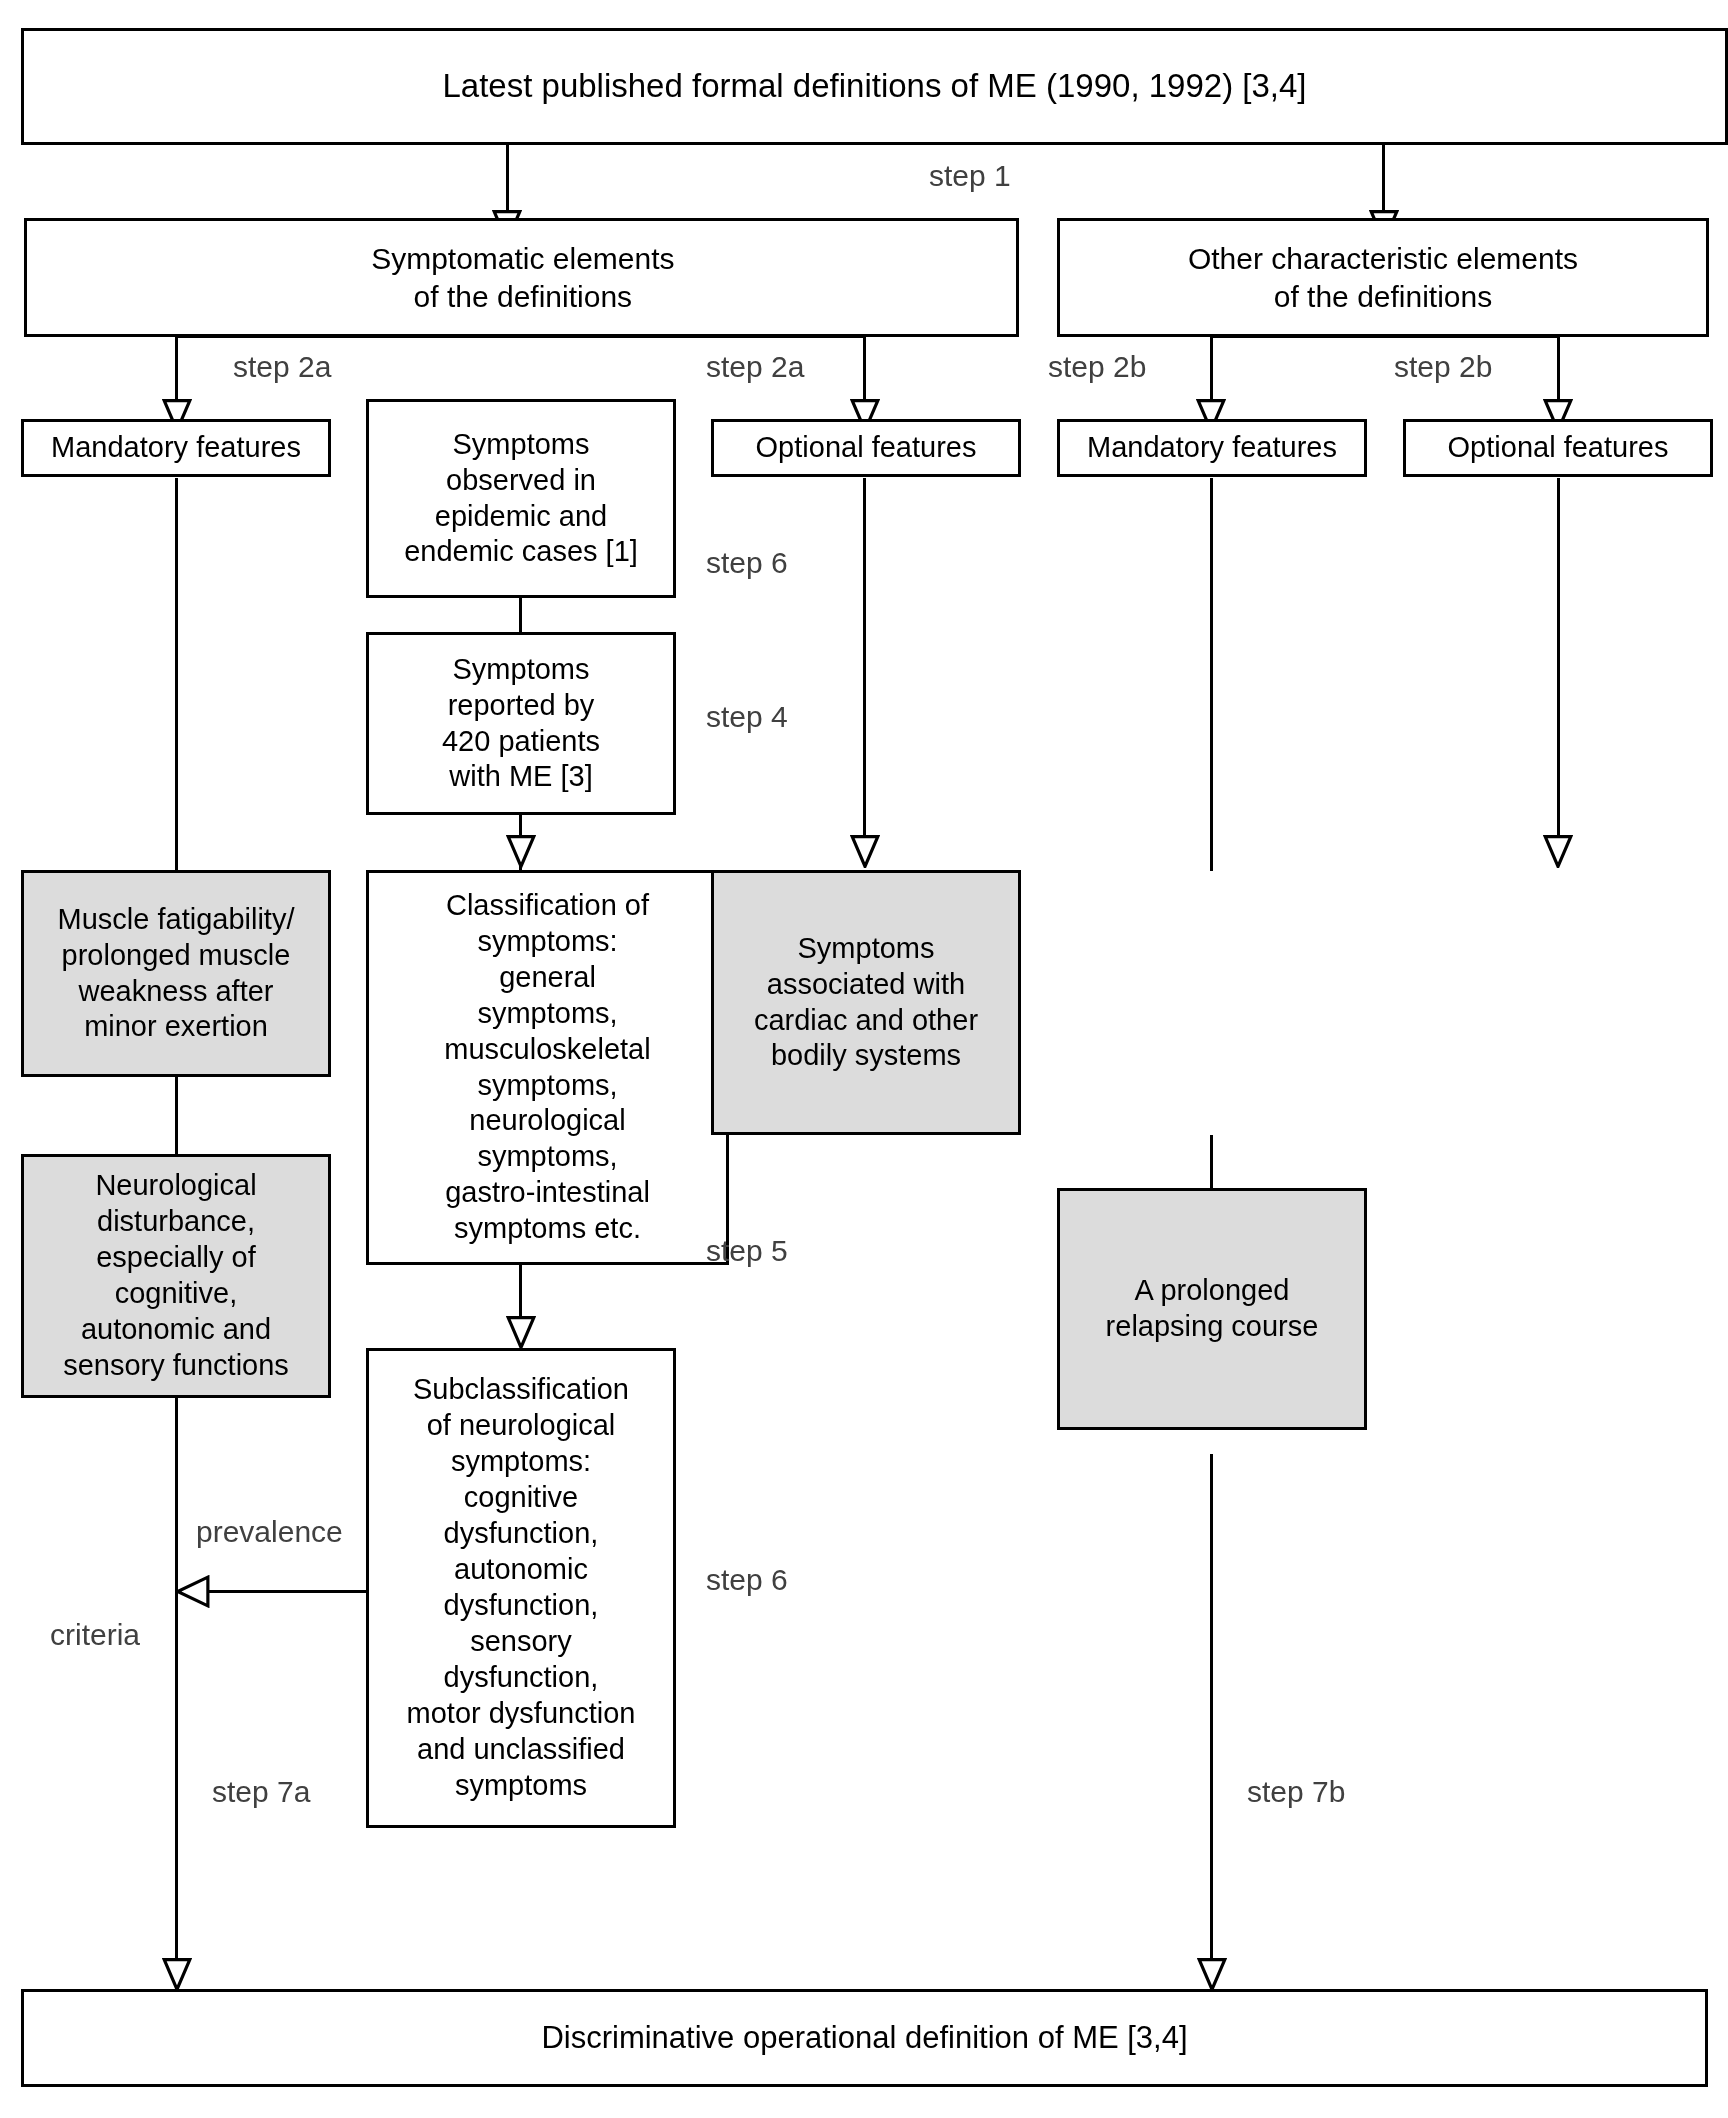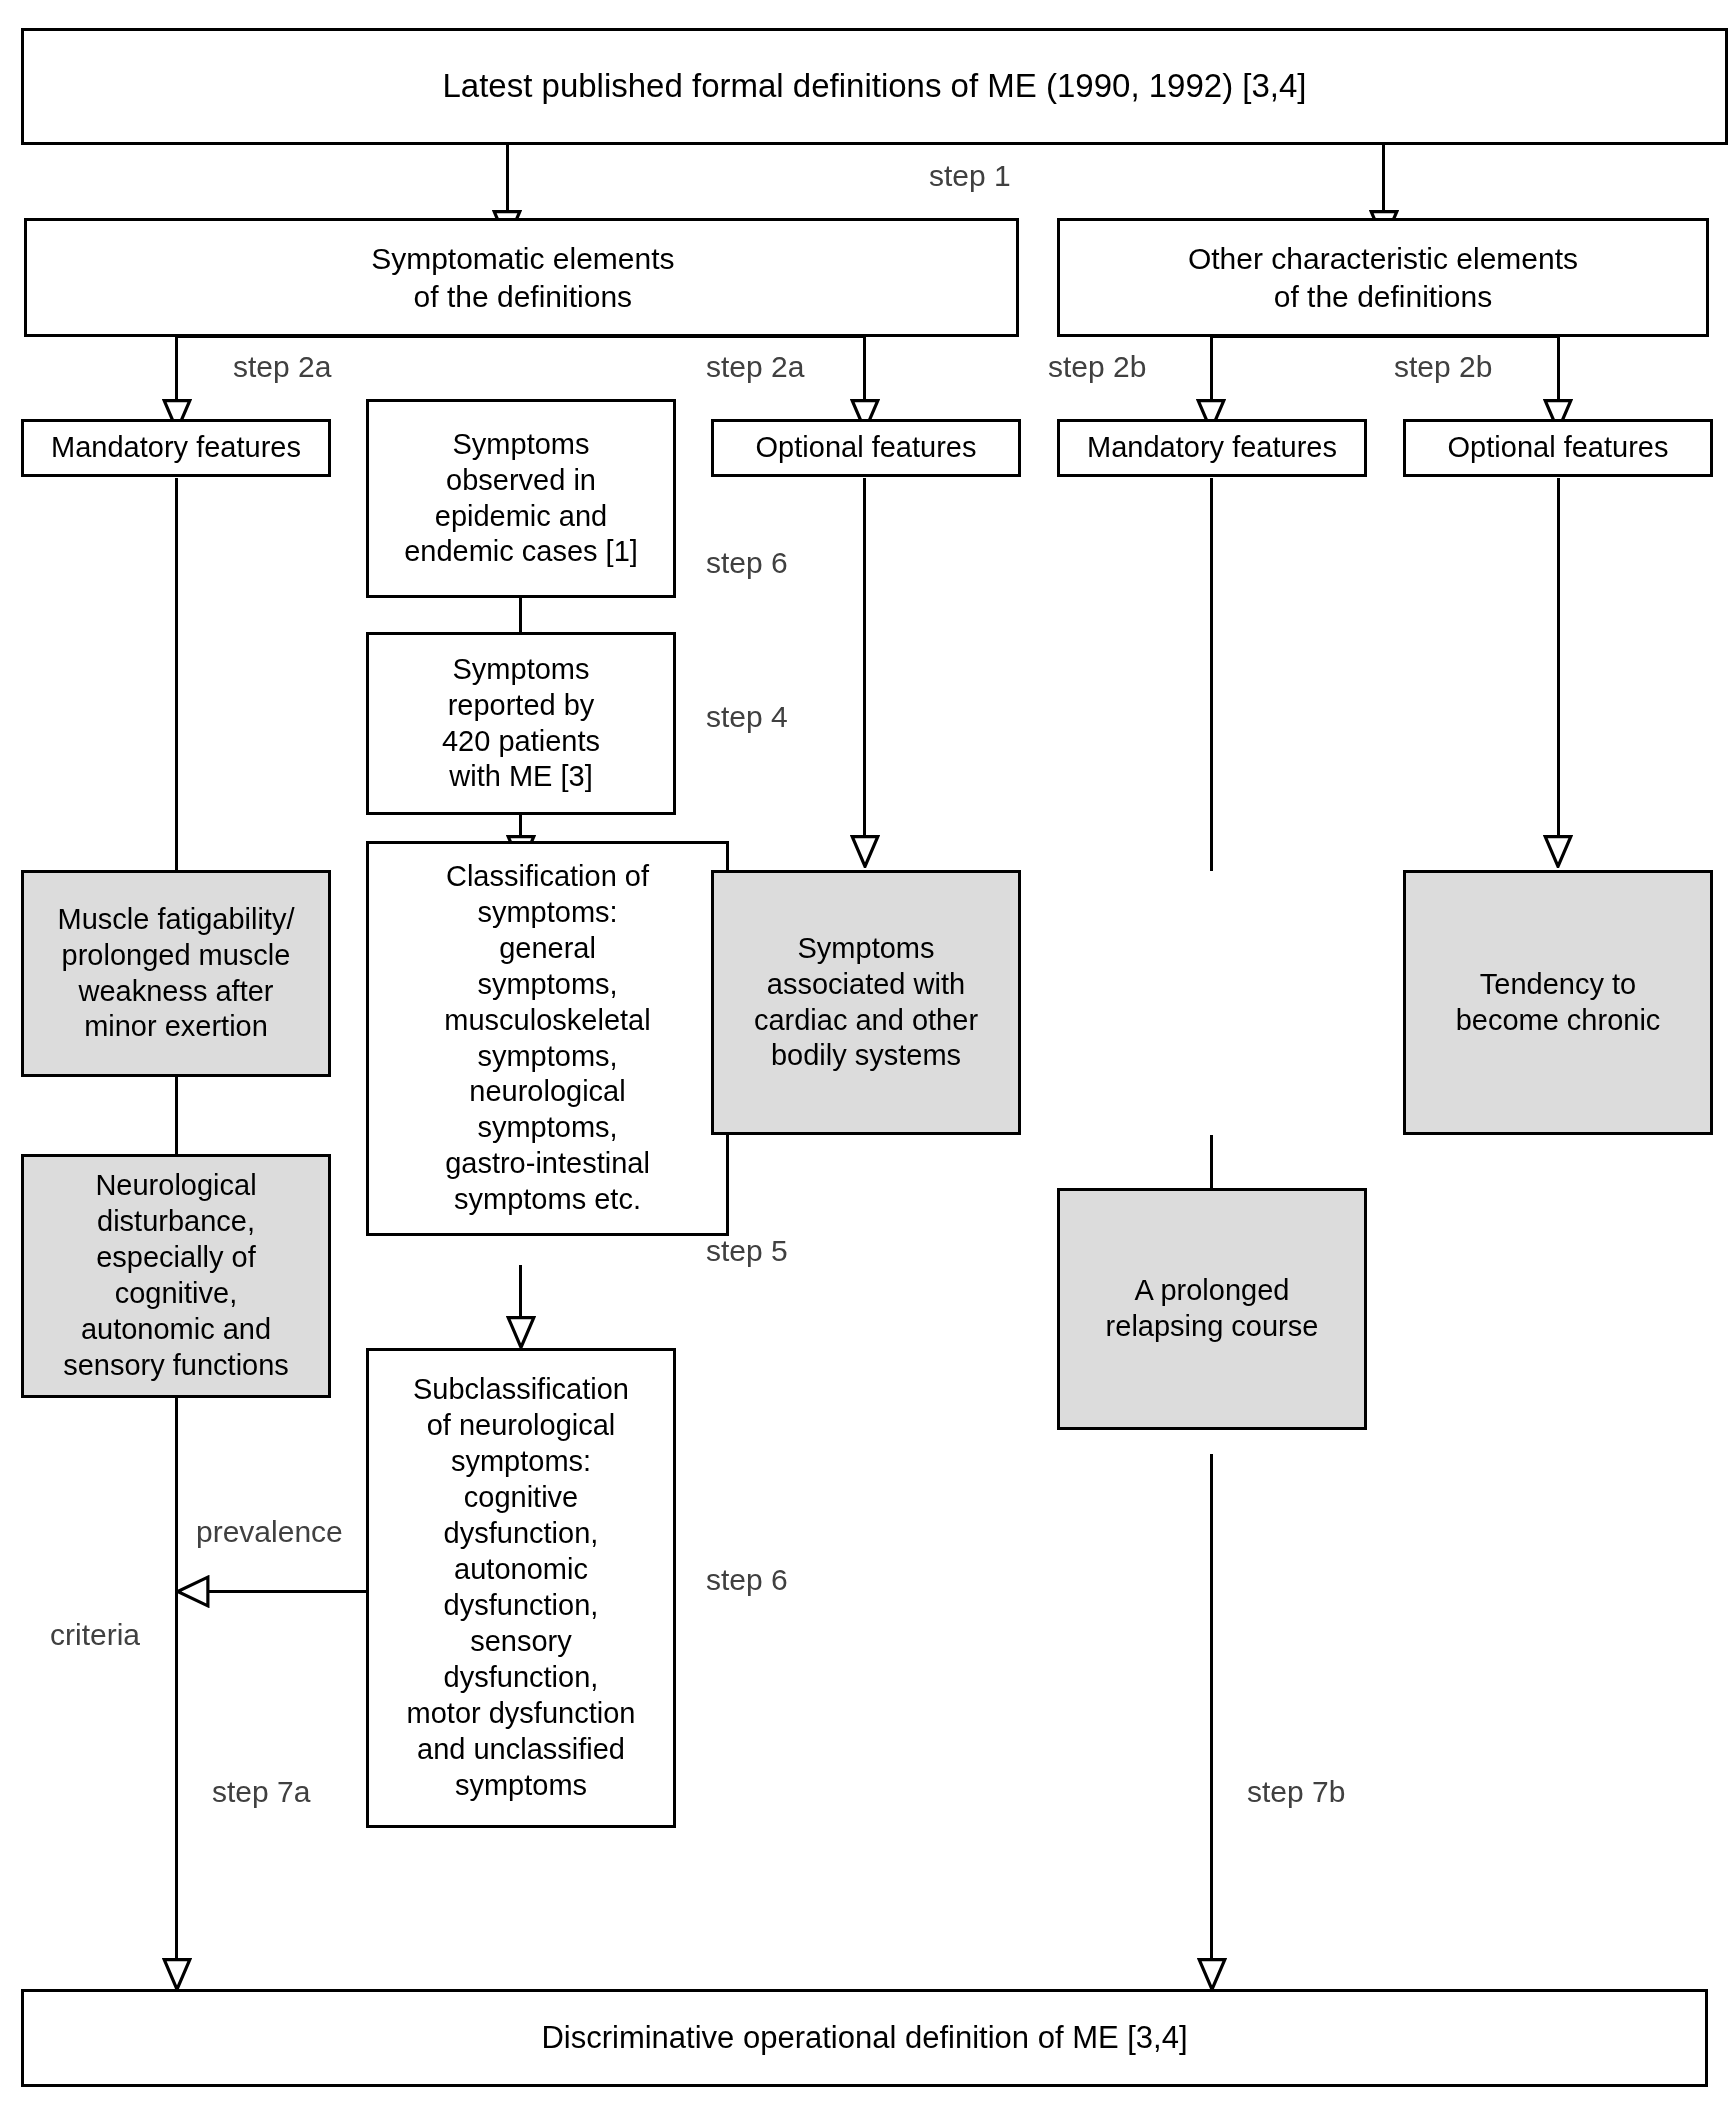--- a/index.html
+++ b/index.html
@@ -170,45 +170,41 @@
       </svg>
   </div>
 
   <div class="box gray" style="left:21px;top:870px;width:310px;height:207px;font-size:29px;">
     <span class="txt">Muscle fatigability/
 prolonged muscle
 weakness after
 minor exertion</span>
   </div>
 
-  <div class="box" style="left:366px;top:841px;width:363px;height:395px;font-size:29px;">
+  <div class="box" style="left:366px;top:870px;width:363px;height:395px;font-size:29px;">
     <span class="txt">Classification of
 symptoms:
 general
 symptoms,
 musculoskeletal
 symptoms,
 neurological
 symptoms,
 gastro-intestinal
 symptoms etc.</span>
   </div>
 
   <div class="box gray" style="left:711px;top:870px;width:310px;height:265px;font-size:29px;">
     <span class="txt">Symptoms
 associated with
 cardiac and other
 bodily systems</span>
   </div>
 
 
-  <div class="box gray" style="left:1403px;top:870px;width:310px;height:265px;font-size:29px;">
-    <span class="txt">Tendency to
-become chronic</span>
-  </div>
 
   <div class="vline" style="left:175px;top:1077px;height:77px;"></div>
 
   <div class="vline" style="left:1210px;top:1135px;height:53px;"></div>
 
   <div class="box gray" style="left:21px;top:1154px;width:310px;height:244px;font-size:29px;">
     <span class="txt">Neurological
 disturbance,
 especially of
 cognitive,

